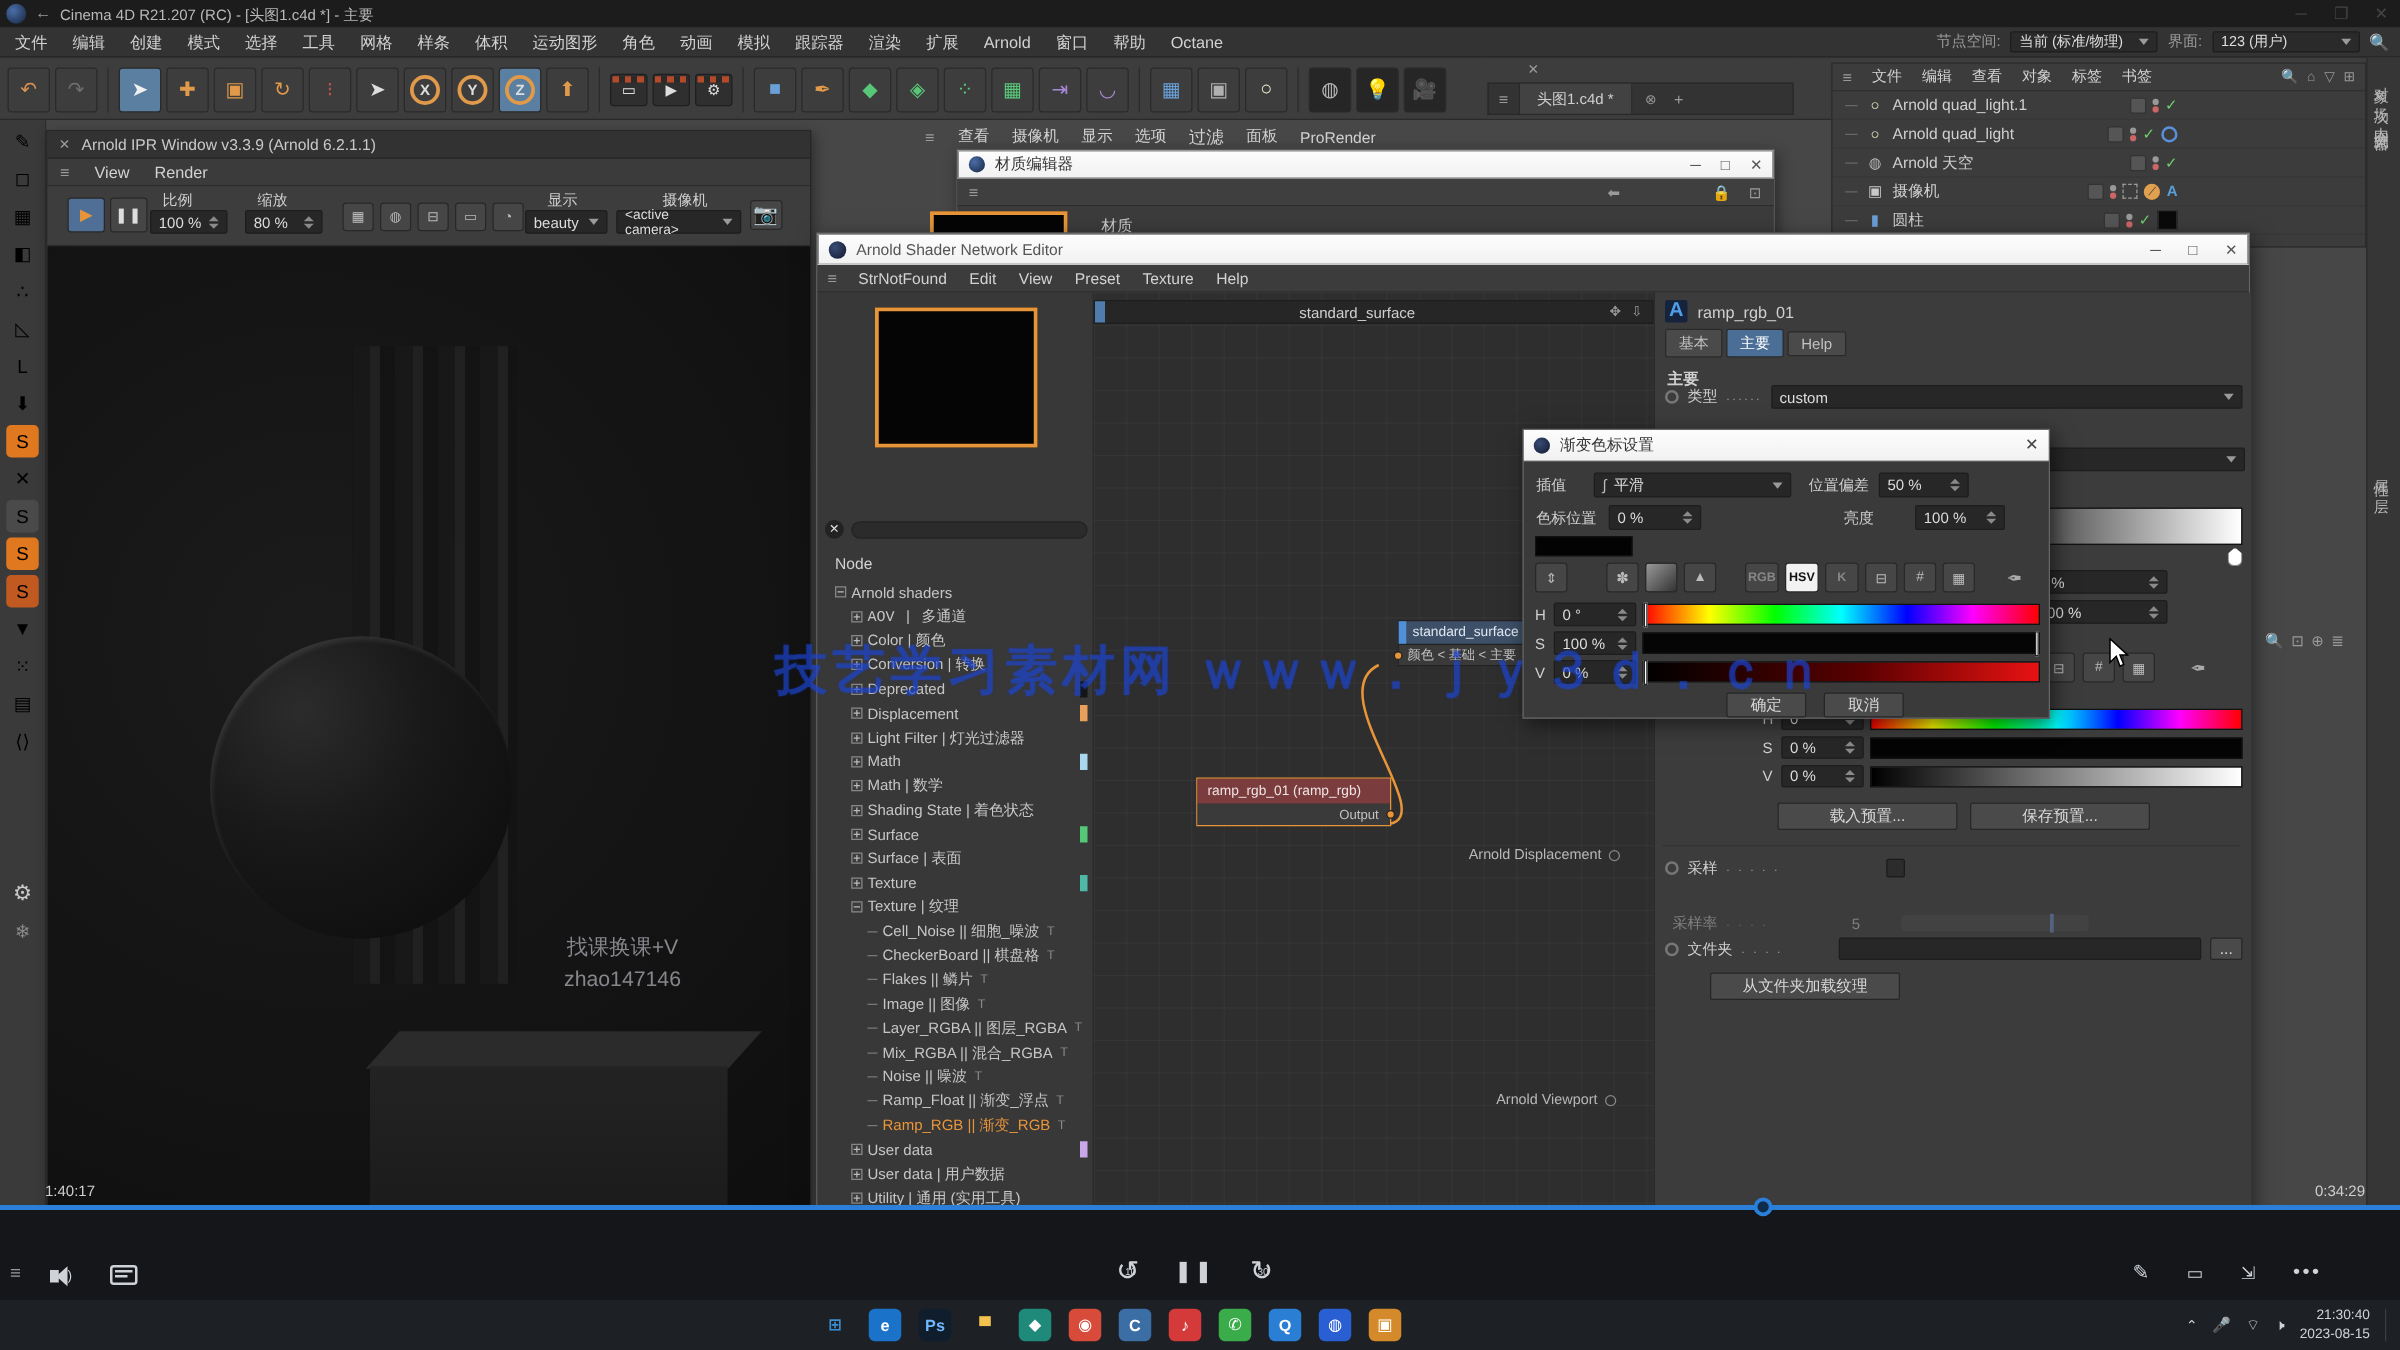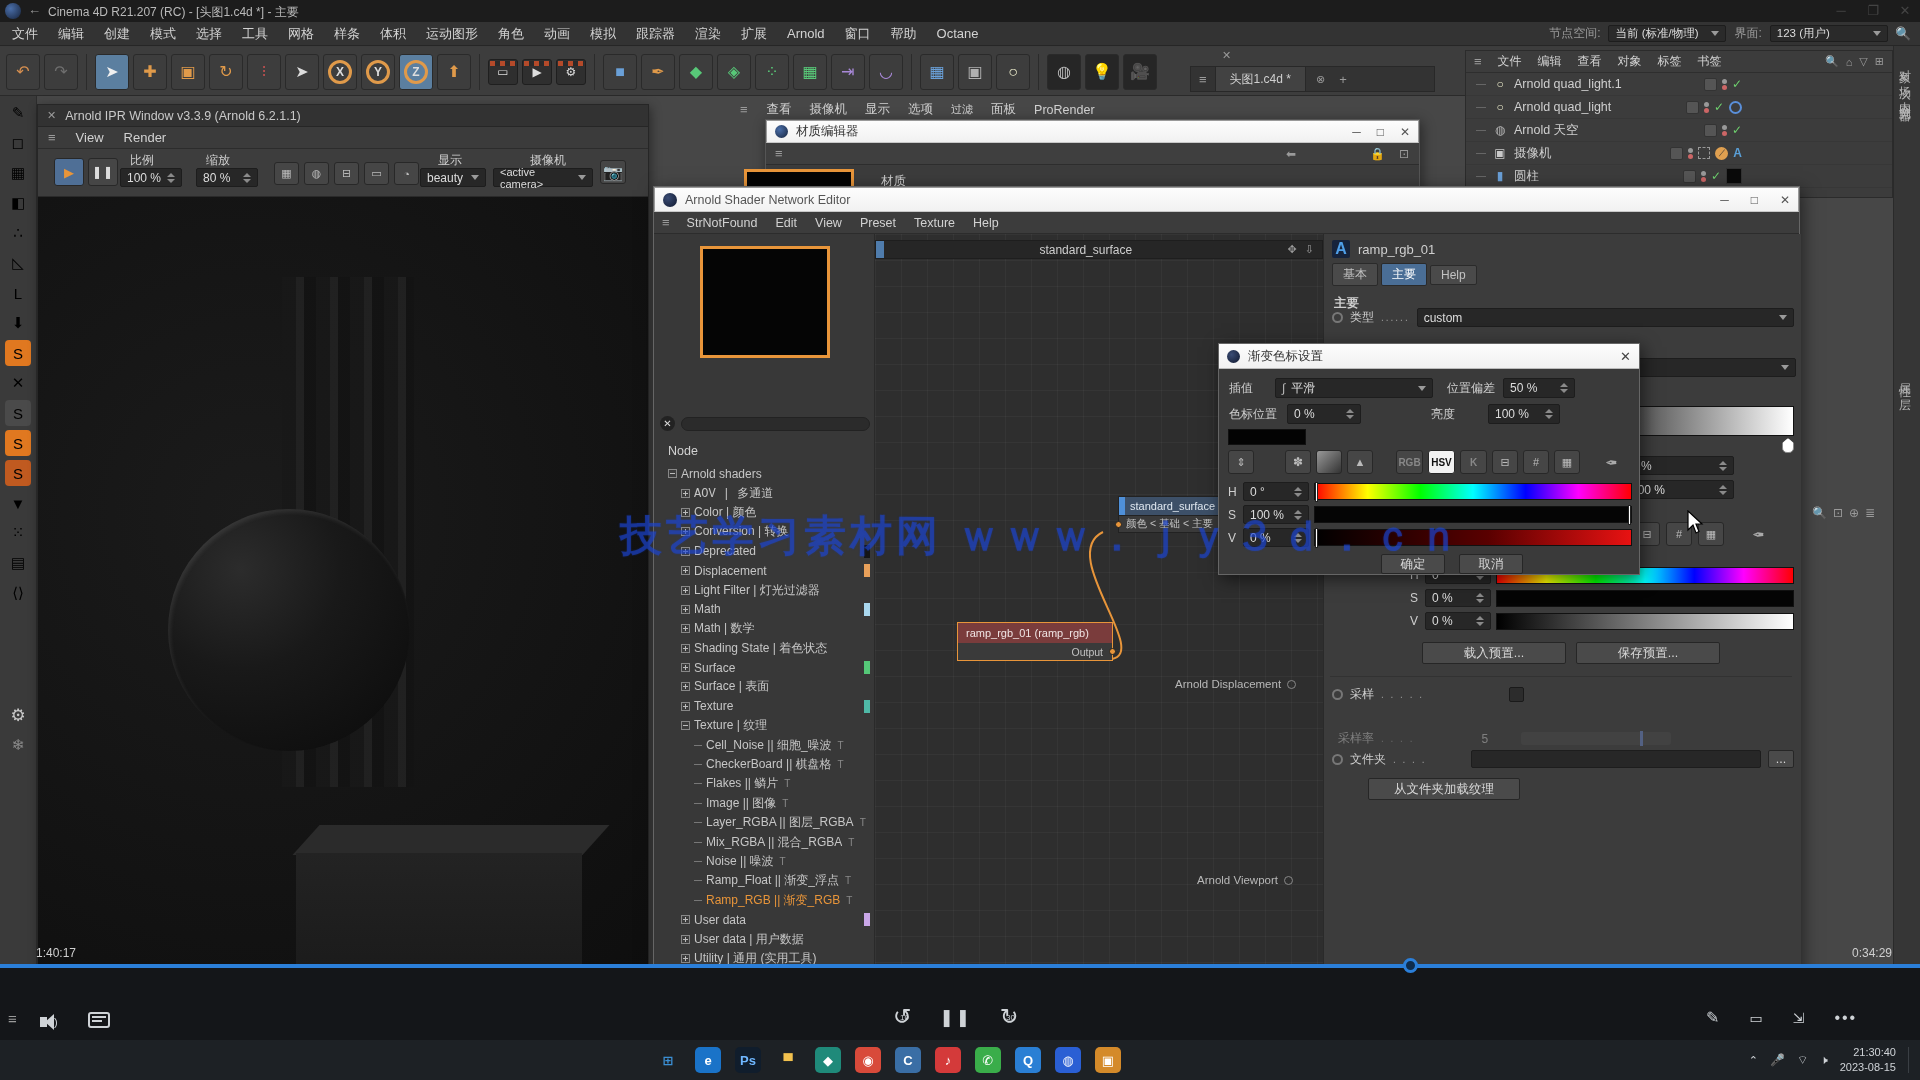--- a/index.html
+++ b/index.html
@@ -180,21 +180,21 @@
   </div>
 
   <div class="abs" style="left:37px;top:96px;width:1856px;height:908px;background:#474747;"></div>
   <div class="abs row" style="left:740px;top:100px;width:700px;height:19px;">
     <span class="dim" style="font-size:13px;padding-right:10px;">≡</span>
     <div id="vpMenu" class="row">
         <div class="menu-item" style="font-size: 12.5px; padding: 0px 9px;">查看</div>
         <div class="menu-item" style="font-size: 12.5px; padding: 0px 9px;">摄像机</div>
         <div class="menu-item" style="font-size: 12.5px; padding: 0px 9px;">显示</div>
         <div class="menu-item" style="font-size: 12.5px; padding: 0px 9px;">选项</div>
-        <div class="menu-item" style="font-size: 11px; padding: 0px 9px; text-align: right;">过滤</div>
+        <div class="menu-item" style="font-size: 14px; padding: 0px 9px; text-align: right;">过滤</div>
         <div class="menu-item" style="font-size: 12.5px; padding: 0px 9px;">面板</div>
         <div class="menu-item" style="font-size: 12.5px; padding: 0px 9px;">ProRender</div>
       </div>
   </div>
 
   <div class="abs" style="left:1465px;top:50px;width:428px;height:148px;background:#3c3c3c;border:1px solid #2b2b2b;">
     <div class="row" style="height:22px;border-bottom:1px solid #2e2e2e;">
       <span class="dim" style="font-size:13px;padding:0 8px;">≡</span>
       <div id="omMenu" class="row">
           <div class="menu-item" style="font-size: 12px; padding: 0px 8px;">文件</div>
@@ -354,20 +354,24 @@
           <span class="dd-caret"></span>
       </div>
       <div class="abs ibtn" style="left:562px;top:11px;width:26px;height:24px;">📷</div>
     </div>
 
     <div class="abs" style="left:0;top:92px;width:610px;height:789px;background:radial-gradient(140% 110% at 35% 40%, #1b1b1b 0%, #101010 60%, #0a0a0a 100%);overflow:hidden;">
       <div class="abs" style="left:244px;top:80px;width:132px;height:510px;background:repeating-linear-gradient(90deg,#181818 0 14px,#222 14px 22px,#131313 22px 34px);opacity:.9;"></div>
       <div class="abs" style="left:130px;top:312px;width:242px;height:242px;border-radius:50%;background:radial-gradient(circle at 30% 25%, #2c2c2c 0%, #191919 40%, #0e0e0e 85%);box-shadow:inset 2px 3px 4px rgba(200,200,200,.12);"></div>
       <div class="abs" style="left:268px;top:628px;width:290px;height:30px;background:#2b2b2b;transform:skewX(-42deg);"></div>
       <div class="abs" style="left:258px;top:656px;width:286px;height:133px;background:linear-gradient(#232323,#1a1a1a);"></div>
+      <div class="abs" style="left:330px;top:548px;width:260px;text-align:center;color:#9a9aa2;font-size:17px;line-height:1.5;opacity:.85;">
+        <div>找课换课+V</div>
+        <div>zhao147146</div>
+      </div>
     </div>
     <div class="row" style="position:absolute;left:0;top:881px;width:610px;height:18px;background:#2a2a2a;border-top:1px solid #222;">
       <span class="dim" style="font-size:11px;padding-left:8px;">00:00:04  Samples: [3/2/2/2/2/2]  Res: 540x1280  Mem: 1499.45 MB</span>
     </div>
   </div>
 
   <div class="abs" style="left:765px;top:119px;width:655px;height:600px;background:#3c3c3c;border:1px solid #555;box-shadow:2px 3px 12px rgba(0,0,0,.45);">
     <div class="wtitle" style="height:23px;">
       <span style="width:13px;height:13px;border-radius:50%;background:radial-gradient(circle at 35% 35%,#4a6ea8,#16233c);"></span>
       <span>材质编辑器</span>
@@ -747,21 +751,21 @@
 
     <div class="abs row" style="left:10px;top:60px;width:402px;">
       <span class="txt" style="font-size:12px;">色标位置</span>
       <div class="field" style="width:74px;height:20px;margin-left:10px;">
         <span>0 %</span>
           <span class="spin-arrows">
             <i class="up"></i>
             <i class="dn"></i>
           </span>
       </div>
-      <span class="txt" style="font-size:12px;margin-left:70px;">亮度</span>
+      <span class="txt" style="font-size:12px;margin-left:114px;">亮度</span>
       <div class="field" style="width:72px;height:20px;margin-left:33px;">
         <span>100 %</span>
           <span class="spin-arrows">
             <i class="up"></i>
             <i class="dn"></i>
           </span>
       </div>
     </div>
 
     <div class="abs" style="left:9px;top:85px;width:78px;height:16px;background:#030303;border:1px solid #111;"></div>

